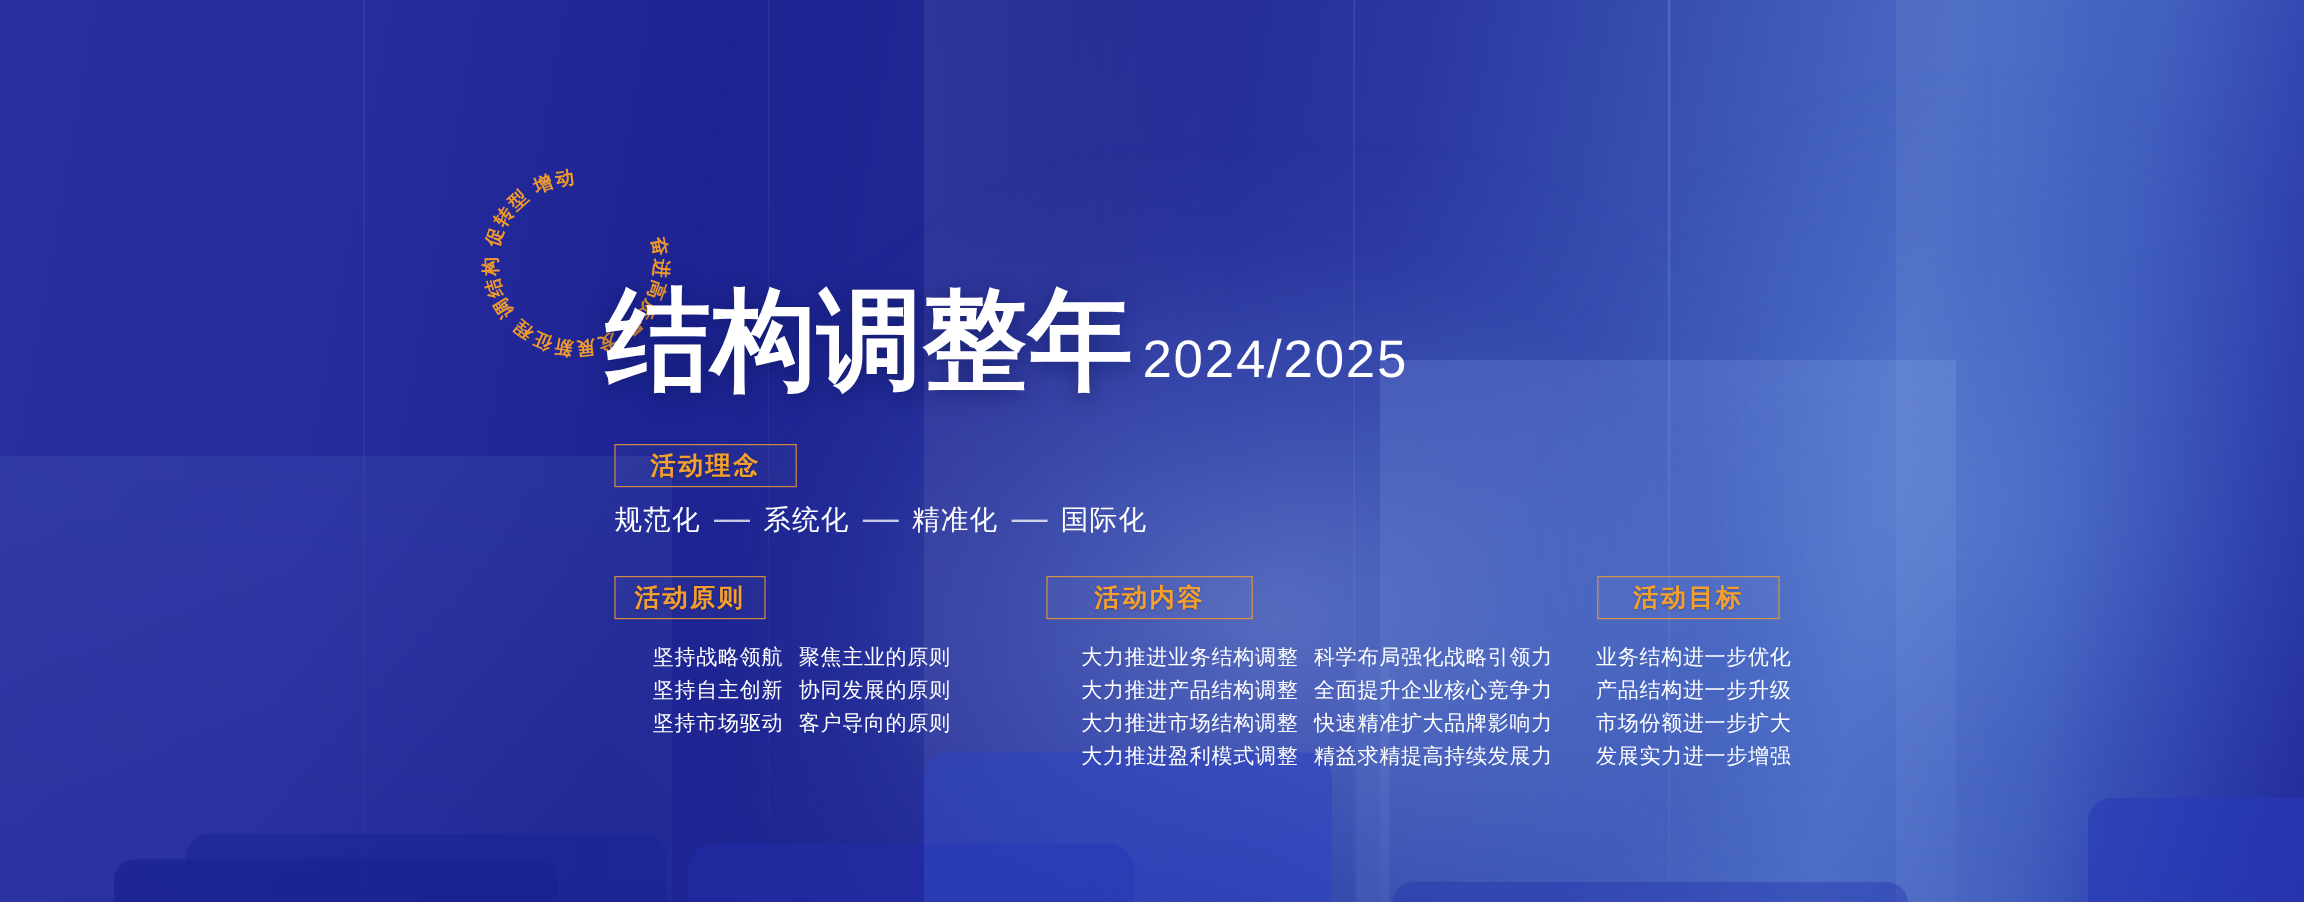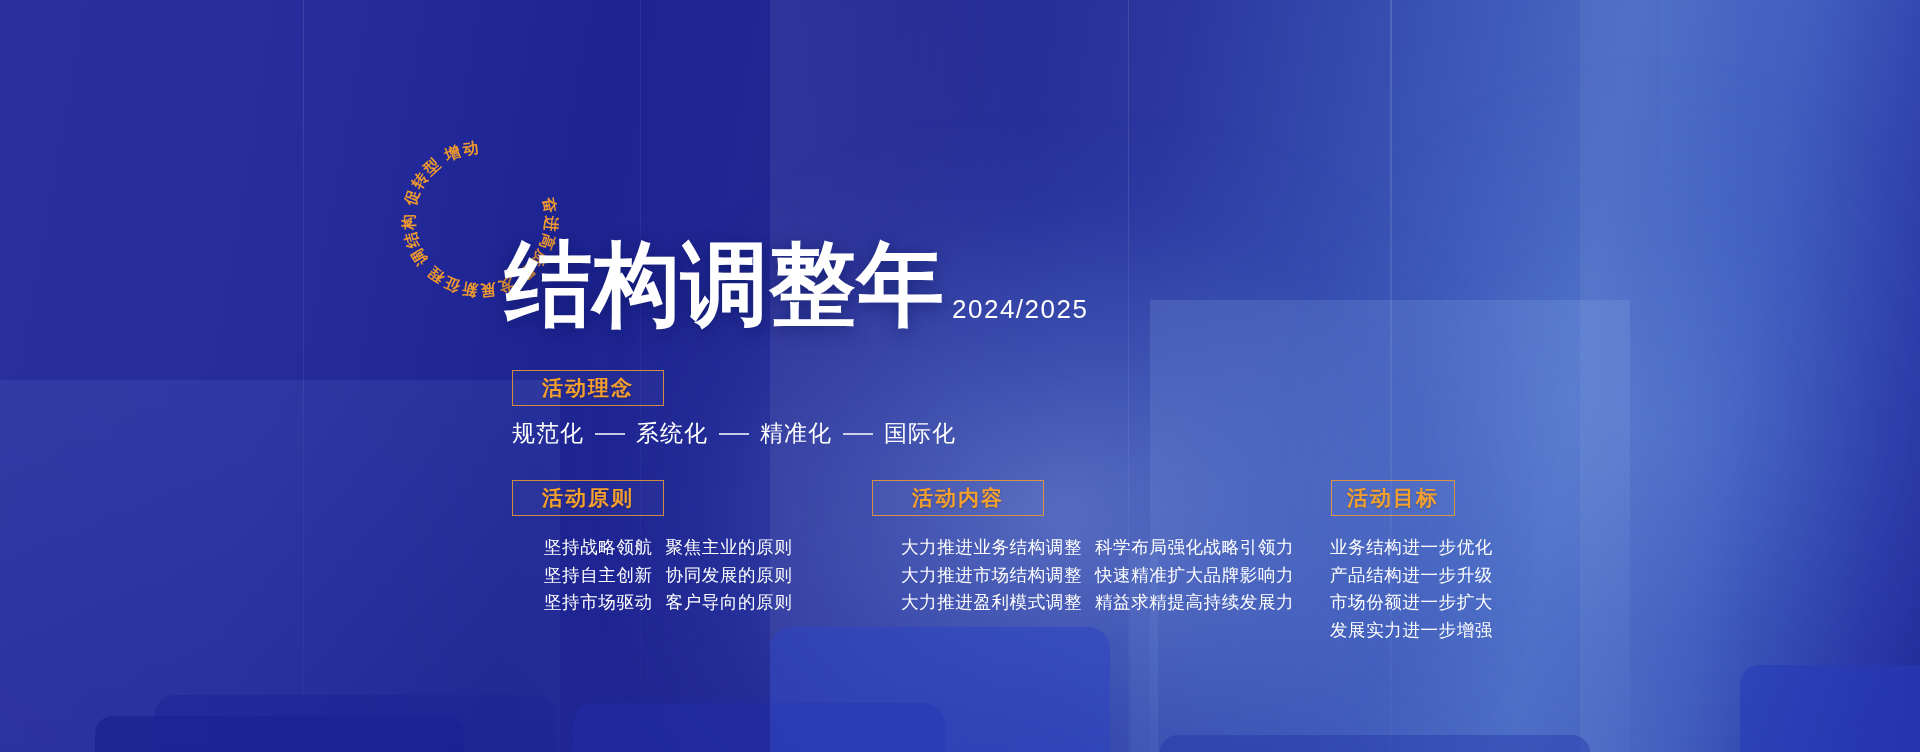--- a/index.html
+++ b/index.html
@@ -116,21 +116,21 @@
     line-height:1;
     font-weight:900;
     color:#ffffff;
     letter-spacing:1px;
     font-family:"Liberation Sans","DejaVu Sans",sans-serif;
     text-shadow:0 3px 16px rgba(10,20,90,.55);
     transform:scaleY(1.06);
     transform-origin:bottom left;
   }
   .title-year{
-    font-size:26px;
+    font-size:44px;
     line-height:1;
     font-weight:400;
     color:#ffffff;
     letter-spacing:1.5px;
     padding-bottom:8px;
     font-family:"Liberation Sans","DejaVu Sans",sans-serif;
   }
 
   
   .badge{
@@ -142,23 +142,23 @@
     background:rgba(255,255,255,.035);
     color:#f5a02c;
     font-size:21px;
     font-weight:900;
     letter-spacing:2px;
     padding:0 10px;
     text-shadow:0 1px 2px rgba(0,0,0,.25);
     font-family:"Liberation Sans","DejaVu Sans",sans-serif;
   }
   .badge-concept{ left:512px; top:370px; width:152px; height:36px; }
-  .badge-principle{ left:512px; top:480px; width:152px; height:36px; }
+  .badge-principle{ left:512px; top:480px; width:126px; height:36px; }
   .badge-content{ left:872px; top:480px; width:172px; height:36px; }
-  .badge-goal{ left:1331px; top:480px; width:124px; height:36px; }
+  .badge-goal{ left:1331px; top:480px; width:152px; height:36px; }
 
   
   .concept-line{
     position:absolute;
     left:512px; top:418px;
     display:flex;
     align-items:center;
     gap:11px;
     color:#ffffff;
     font-size:23px;
@@ -265,20 +265,24 @@
 
   <div class="badge badge-content">
     <span>活动内容</span>
   </div>
   <div class="col col-content">
       <div class="row-2">
         <span class="a">大力推进业务结构调整</span>
         <span class="b">科学布局强化战略引领力</span>
       </div>
       <div class="row-2">
+        <span class="a">大力推进产品结构调整</span>
+        <span class="b">全面提升企业核心竞争力</span>
+      </div>
+      <div class="row-2">
         <span class="a">大力推进市场结构调整</span>
         <span class="b">快速精准扩大品牌影响力</span>
       </div>
       <div class="row-2">
         <span class="a">大力推进盈利模式调整</span>
         <span class="b">精益求精提高持续发展力</span>
       </div>
     </div>
 
   <div class="badge badge-goal">

